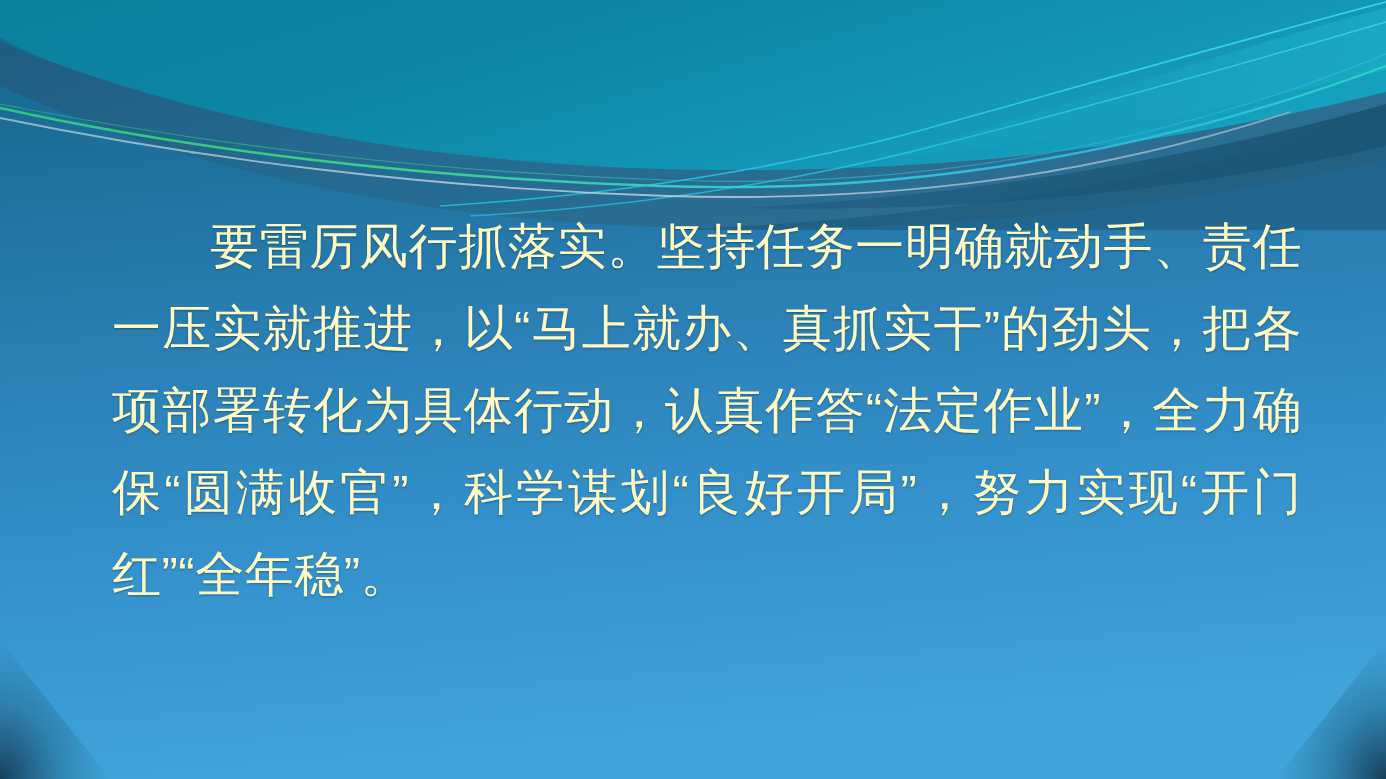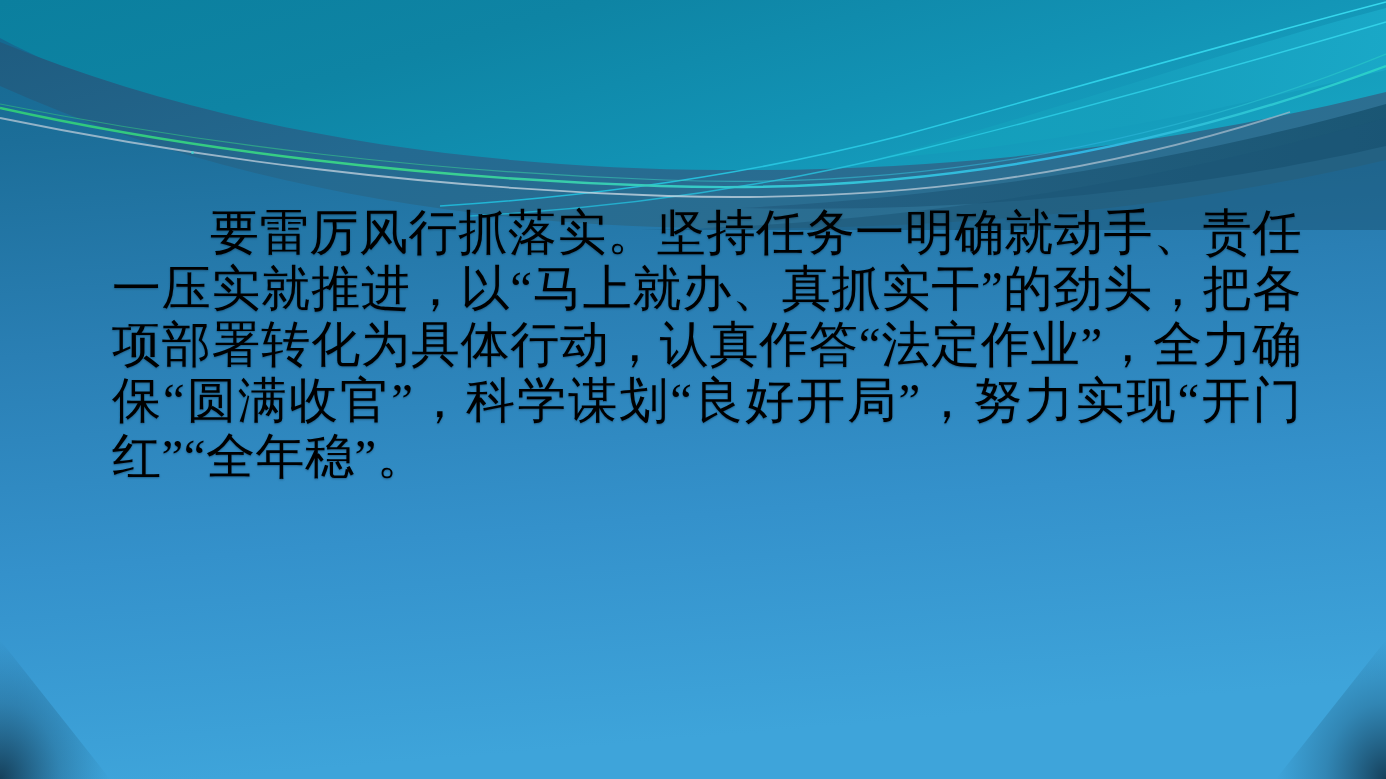--- a/index.html
+++ b/index.html
@@ -28,24 +28,24 @@
     height: 779px;
     display: block;
   }
 
   
   #text-block {
     position: absolute;
     left: 112px;
     top: 205px;
     width: 1190px;
-    color: #000000;
-    font-family: Liberation Serif, serif;
+    color: #fef9c3;
+    font-family: Liberation Sans, sans-serif;
     font-size: 49px;
-    line-height: 56px;
+    line-height: 82px;
     letter-spacing: 0.5px;
     text-align: justify;
     text-justify: inter-character;
     text-shadow: 0 1px 2px rgba(10, 45, 70, 0.45);
     -webkit-font-smoothing: antialiased;
   }
   #text-block p {
     margin: 0;
     text-indent: 2em;
     text-align: justify;

